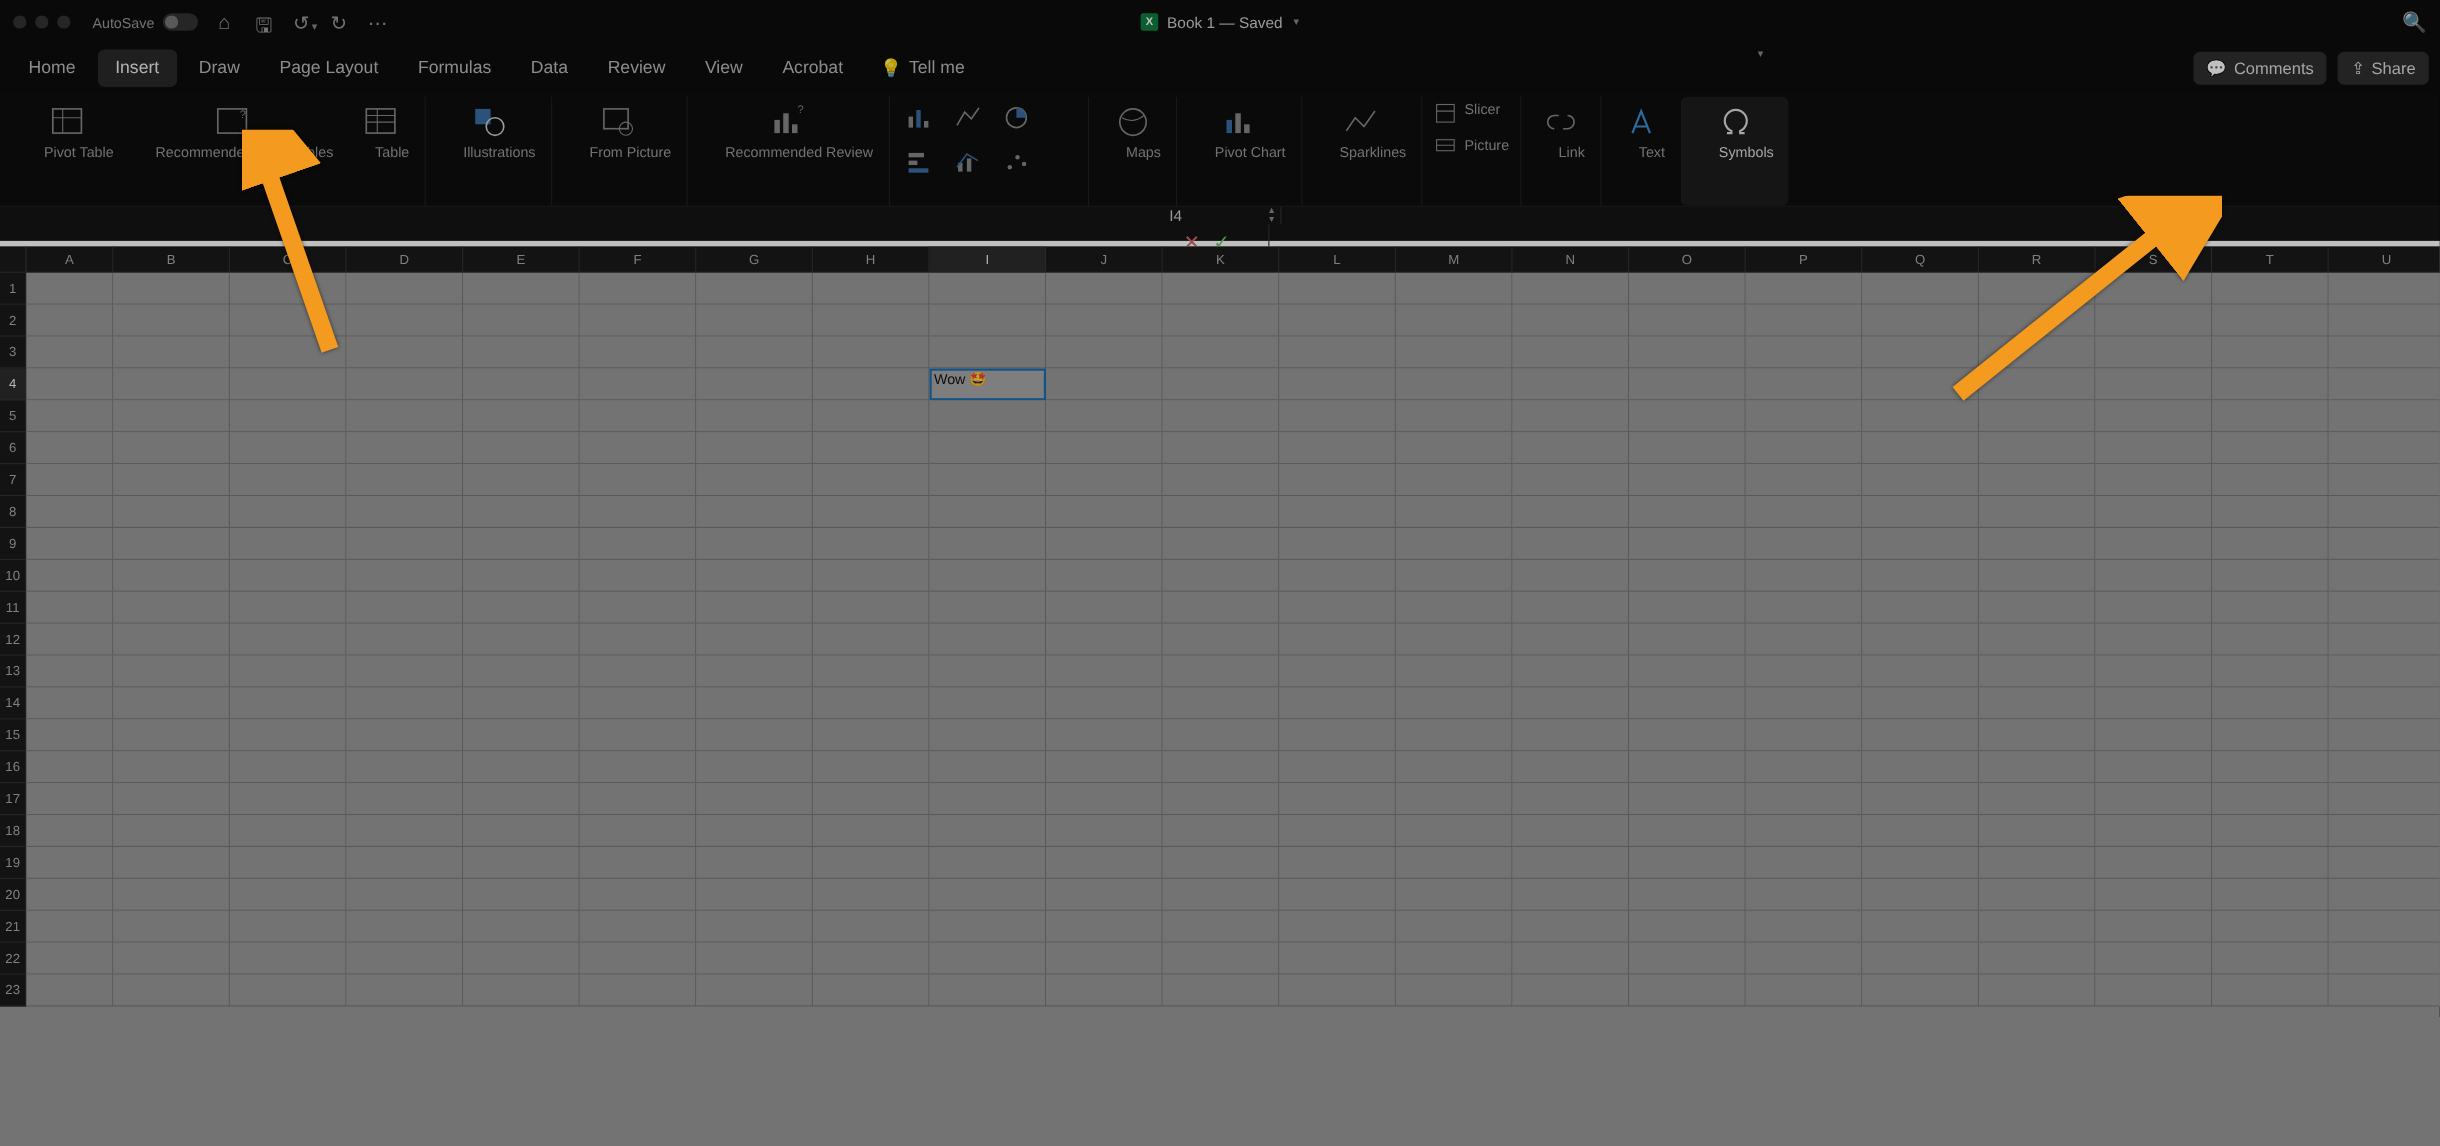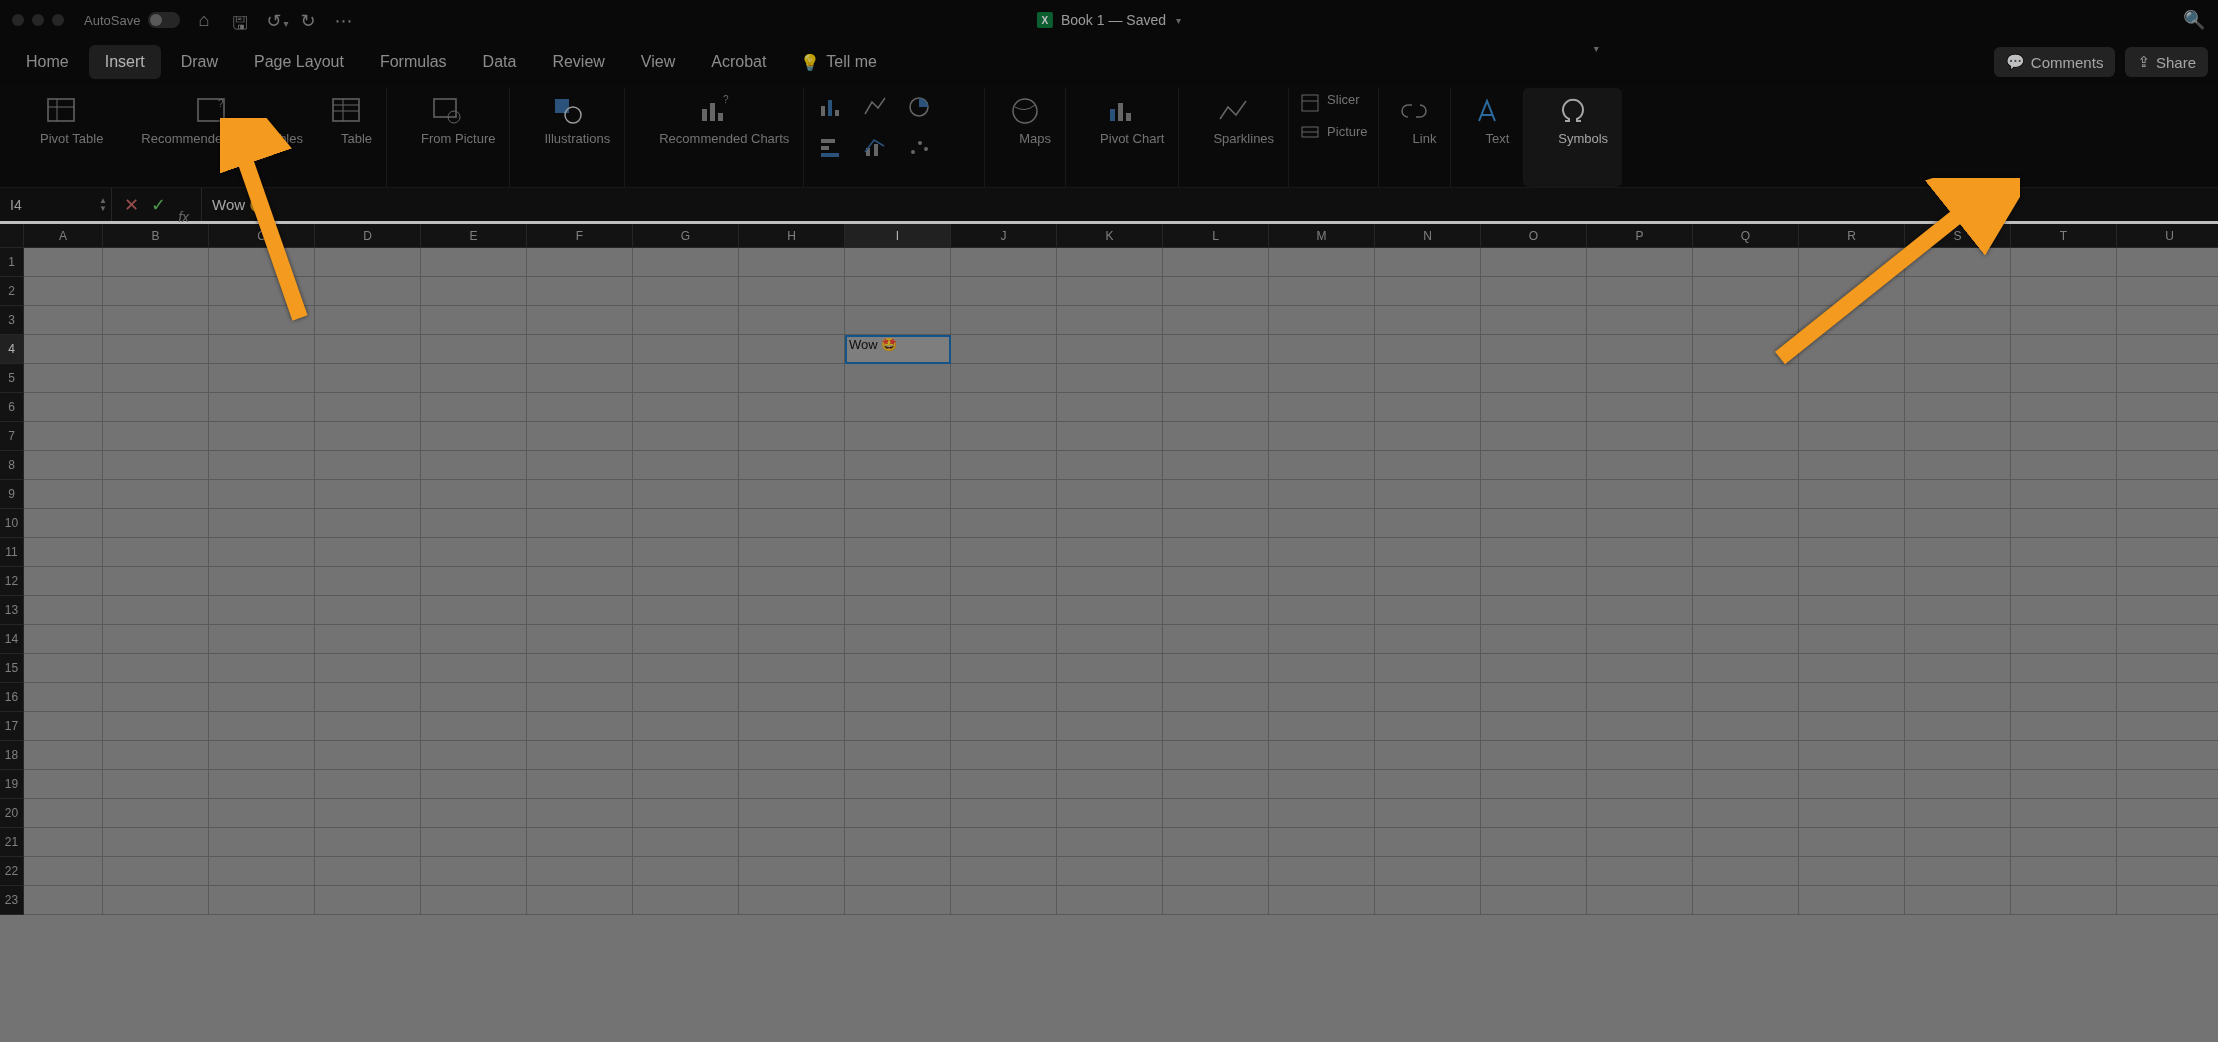--- a/index.html
+++ b/index.html
@@ -37,21 +37,21 @@
 .group .icons { display:flex; gap:10px; align-items:center; height:56px; }
 .ribbtn { display:flex; flex-direction:column; align-items:center; gap:2px; padding:2px 4px; }
 .ribbtn svg { width:36px; height:36px; }
 .ribbtn.small svg { width:26px; height:26px; }
 .ribbtn .lbl { font-size:13px; color:#999; text-align:center; line-height:1.2;margin-left:20px; }
 .chevmini { font-size:10px; color:#888; margin-left:2px; }
 .group.highlight { background:#1c1c1c; border-radius:6px; }
 .group.highlight .group-label, .group.highlight .lbl { color:#ddd; }
 
 
-.formula-bar { height:36px; display:flex; align-items:center; background:#151515; border-bottom:3px solid #ffffff; }
+.formula-bar { height:36px; display:flex; align-items:center; background:#151515; border-bottom:5px solid #ffffff;flex-direction:column; }
 .name-box { width:112px; height:100%; display:flex; align-items:center; padding:0 10px; border-right:1px solid #333; color:#ccc; font-size:14px; position:relative; }
 .name-box .spinner { position:absolute; right:4px; display:flex; flex-direction:column; gap:0; }
 .name-box .spinner span { font-size:8px; color:#888; line-height:1; }
 .fb-btns { display:flex; gap:12px; padding:0 12px; align-items:center; height:100%; border-right:1px solid #333; }
 .fb-btns .x { color:#c66; font-size:18px; }
 .fb-btns .chk { color:#6c6; font-size:18px; }
 .fb-btns .fx { color:#888; font-style:italic; font-size:14px;margin-top:24px; }
 .formula-input { flex:1; padding:0 10px; color:#ddd; font-size:15px; }
 
 
@@ -162,50 +162,50 @@
               <line x1="14" y1="6" x2="14" y2="28" stroke="#888"></line>
             </svg>
         <span class="lbl">Table</span>
       </div>
     </div>
   </div>
   <div class="group">
     <div class="icons">
       <div class="ribbtn">
         <svg viewBox="0 0 36 36">
-              <rect x="4" y="6" width="22" height="18" fill="none" stroke="#888" stroke-width="1.5"></rect>
-              <circle cx="24" cy="24" r="6" fill="none" stroke="#888"></circle>
-            </svg>
-        <span class="lbl">From
-Picture</span>
+              <rect x="6" y="6" width="14" height="14" fill="#3a6ea5"></rect>
+              <circle cx="24" cy="22" r="8" fill="none" stroke="#ccc" stroke-width="1.5"></circle>
+            </svg>
+        <span class="lbl">Illustrations</span>
       </div>
     </div>
   </div>
   <div class="group">
     <div class="icons">
       <div class="ribbtn">
         <svg viewBox="0 0 36 36">
-              <rect x="6" y="6" width="14" height="14" fill="#3a6ea5"></rect>
-              <circle cx="24" cy="22" r="8" fill="none" stroke="#ccc" stroke-width="1.5"></circle>
-            </svg>
-        <span class="lbl">Illustrations</span>
+              <rect x="4" y="6" width="22" height="18" fill="none" stroke="#888" stroke-width="1.5"></rect>
+              <circle cx="24" cy="24" r="6" fill="none" stroke="#888"></circle>
+            </svg>
+        <span class="lbl">From
+Picture</span>
       </div>
     </div>
   </div>
   <div class="group">
     <div class="icons">
       <div class="ribbtn">
         <svg viewBox="0 0 36 36">
               <rect x="6" y="16" width="5" height="12" fill="#888"></rect>
               <rect x="14" y="10" width="5" height="18" fill="#888"></rect>
               <rect x="22" y="20" width="5" height="8" fill="#888"></rect>
               <text x="27" y="10" font-size="10" fill="#888">?</text>
             </svg>
         <span class="lbl">Recommended
-Charts</span>
+Review</span>
       </div>
     </div>
   </div>
   <div class="group">
     <div class="icons" style="flex-wrap:wrap; width:160px;">
       <span class="ribbtn small">
             <svg viewBox="0 0 26 26">
               <rect x="3" y="12" width="4" height="10" fill="#888"></rect>
               <rect x="10" y="6" width="4" height="16" fill="#3a6ea5"></rect>
               <rect x="17" y="16" width="4" height="6" fill="#888"></rect>

